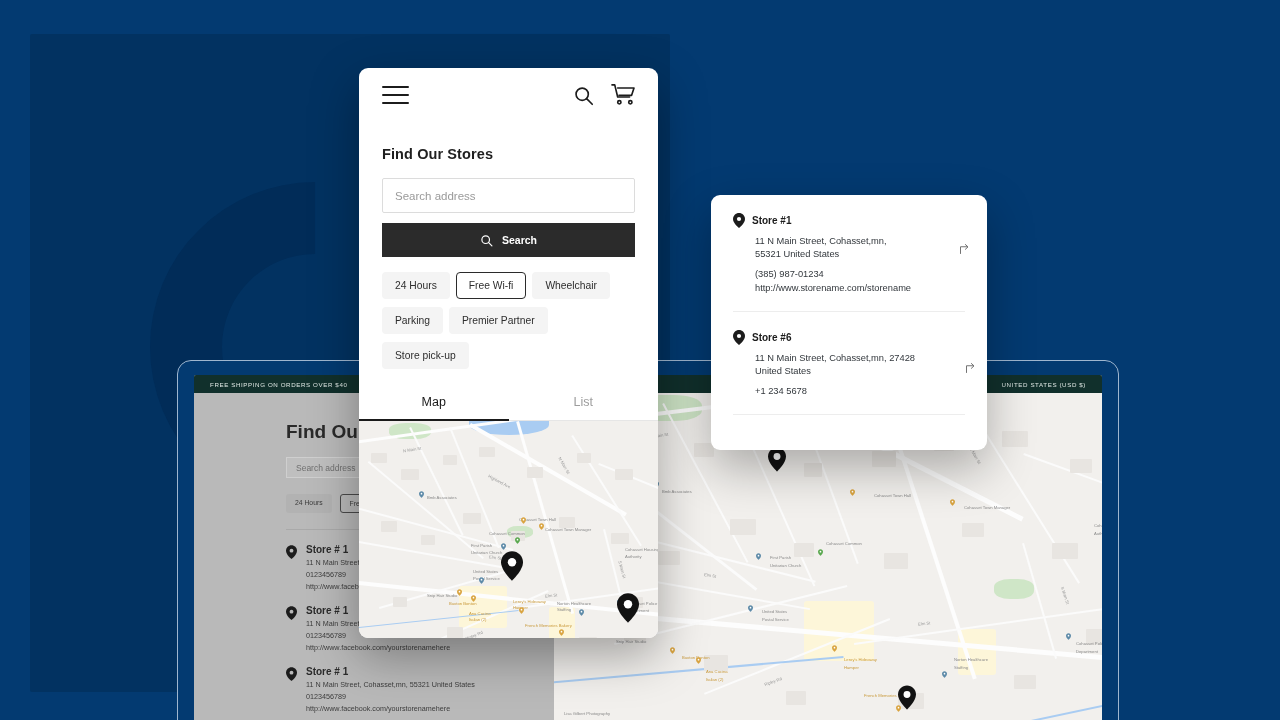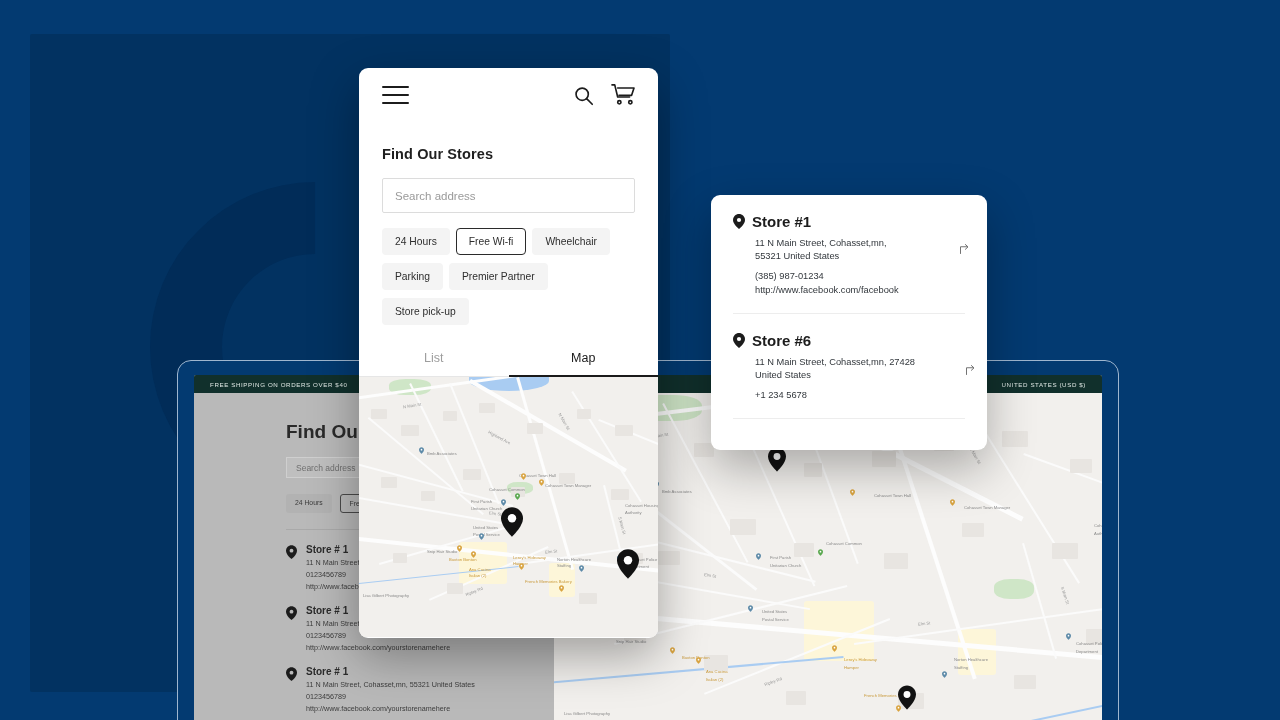--- a/index.html
+++ b/index.html
@@ -122,21 +122,21 @@
   #m-map { position: relative; height: 260px; overflow: hidden; }
 
   
   #store-card {
     position: absolute; left: 711px; top: 195px; width: 276px; height: 255px;
     background: #fff; border-radius: 9px; overflow: hidden;
     box-shadow: 0 18px 48px rgba(0,0,0,.30);
   }
   .s-item { padding: 18px 26px 0 22px; position: relative; }
   .s-head { display: flex; align-items: center; gap: 7px; }
-  .s-name { font-size: 15px; font-weight: 700; color: #1c1c1c; }
+  .s-name { font-size: 10px; font-weight: 700; color: #1c1c1c; }
   .s-body { margin: 7px 0 0 22px; padding-right: 26px; }
   .s-line { font-size: 9.3px; color: #32373c; line-height: 1.42; }
   .s-line.gap { margin-top: 7px; }
   .s-arrow { position: absolute; right: 16px; top: 48px; }
   .s-sep { margin: 16px 22px 0; height: 1px; background: #ededed; }
 
   svg { display: block; }
 </style>
 </head>
 <body>
@@ -413,33 +413,42 @@
       </span>
     </div>
   </div>
 
   <div id="m-title">Find Our Stores</div>
 
   <div id="m-search-input">
     <span>Search address</span>
   </div>
 
+  <div id="m-search-btn">
+    <span>
+      <svg width="13" height="13" viewBox="0 0 24 24" fill="none" stroke="#ffffff" stroke-width="2.2">
+        <circle cx="10.5" cy="10.5" r="7"></circle>
+          <line x1="15.6" y1="15.6" x2="22" y2="22" stroke-linecap="round"></line>
+      </svg>
+    </span>
+    <span>Search</span>
+  </div>
 
   <div id="m-chips">
     <span class="m-chip">24 Hours</span>
     <span class="m-chip sel">Free Wi-fi</span>
     <span class="m-chip">Wheelchair</span>
     <span class="m-chip">Parking</span>
     <span class="m-chip">Premier Partner</span>
     <span class="m-chip">Store pick-up</span>
   </div>
 
   <div id="m-tabs">
+    <div class="m-tab active">Map</div>
     <div class="m-tab">List</div>
-    <div class="m-tab active">Map</div>
   </div>
 
   <div id="m-map">
     <div class="mapart">
       <div class="water" style="left:110px;top:-6px;width:80px;height:20px;border-radius:0 0 50% 50%;"></div>
       <div class="park" style="left:30px;top:2px;width:42px;height:16px;"></div>
       <div class="park" style="left:148px;top:105px;width:26px;height:12px;"></div>
       <div class="yellowzone" style="left:100px;top:165px;width:48px;height:42px;"></div>
       <div class="yellowzone" style="left:190px;top:186px;width:26px;height:34px;"></div>
 
@@ -609,21 +618,21 @@
             <path d="M12 0C5.4 0 0 5.4 0 12c0 9 12 18 12 18s12-9 12-18c0-6.6-5.4-12-12-12z" fill="#1c1c1c"></path>
             <circle cx="12" cy="12" r="4.2" fill="#fff"></circle>
           </svg>
       </span>
       <span class="s-name">Store #1</span>
     </div>
     <div class="s-body">
       <div class="s-line">11 N Main Street, Cohasset,mn,</div>
       <div class="s-line">55321  United States</div>
       <div class="s-line gap">(385) 987-01234</div>
-      <div class="s-line">http://www.facebook.com/facebook</div>
+      <div class="s-line">http://www.storename.com/storename</div>
     </div>
     <span class="s-arrow">
       <svg width="12" height="12" viewBox="0 0 16 16" fill="none" stroke="#6f6f6f" stroke-width="1.3" stroke-linecap="round" stroke-linejoin="round">
         <path d="M2 14V5h9"></path>
           <path d="M8.5 2 12 5.2 8.5 8.4"></path>
       </svg>
     </span>
   </div>
 
   <div class="s-sep"></div>

